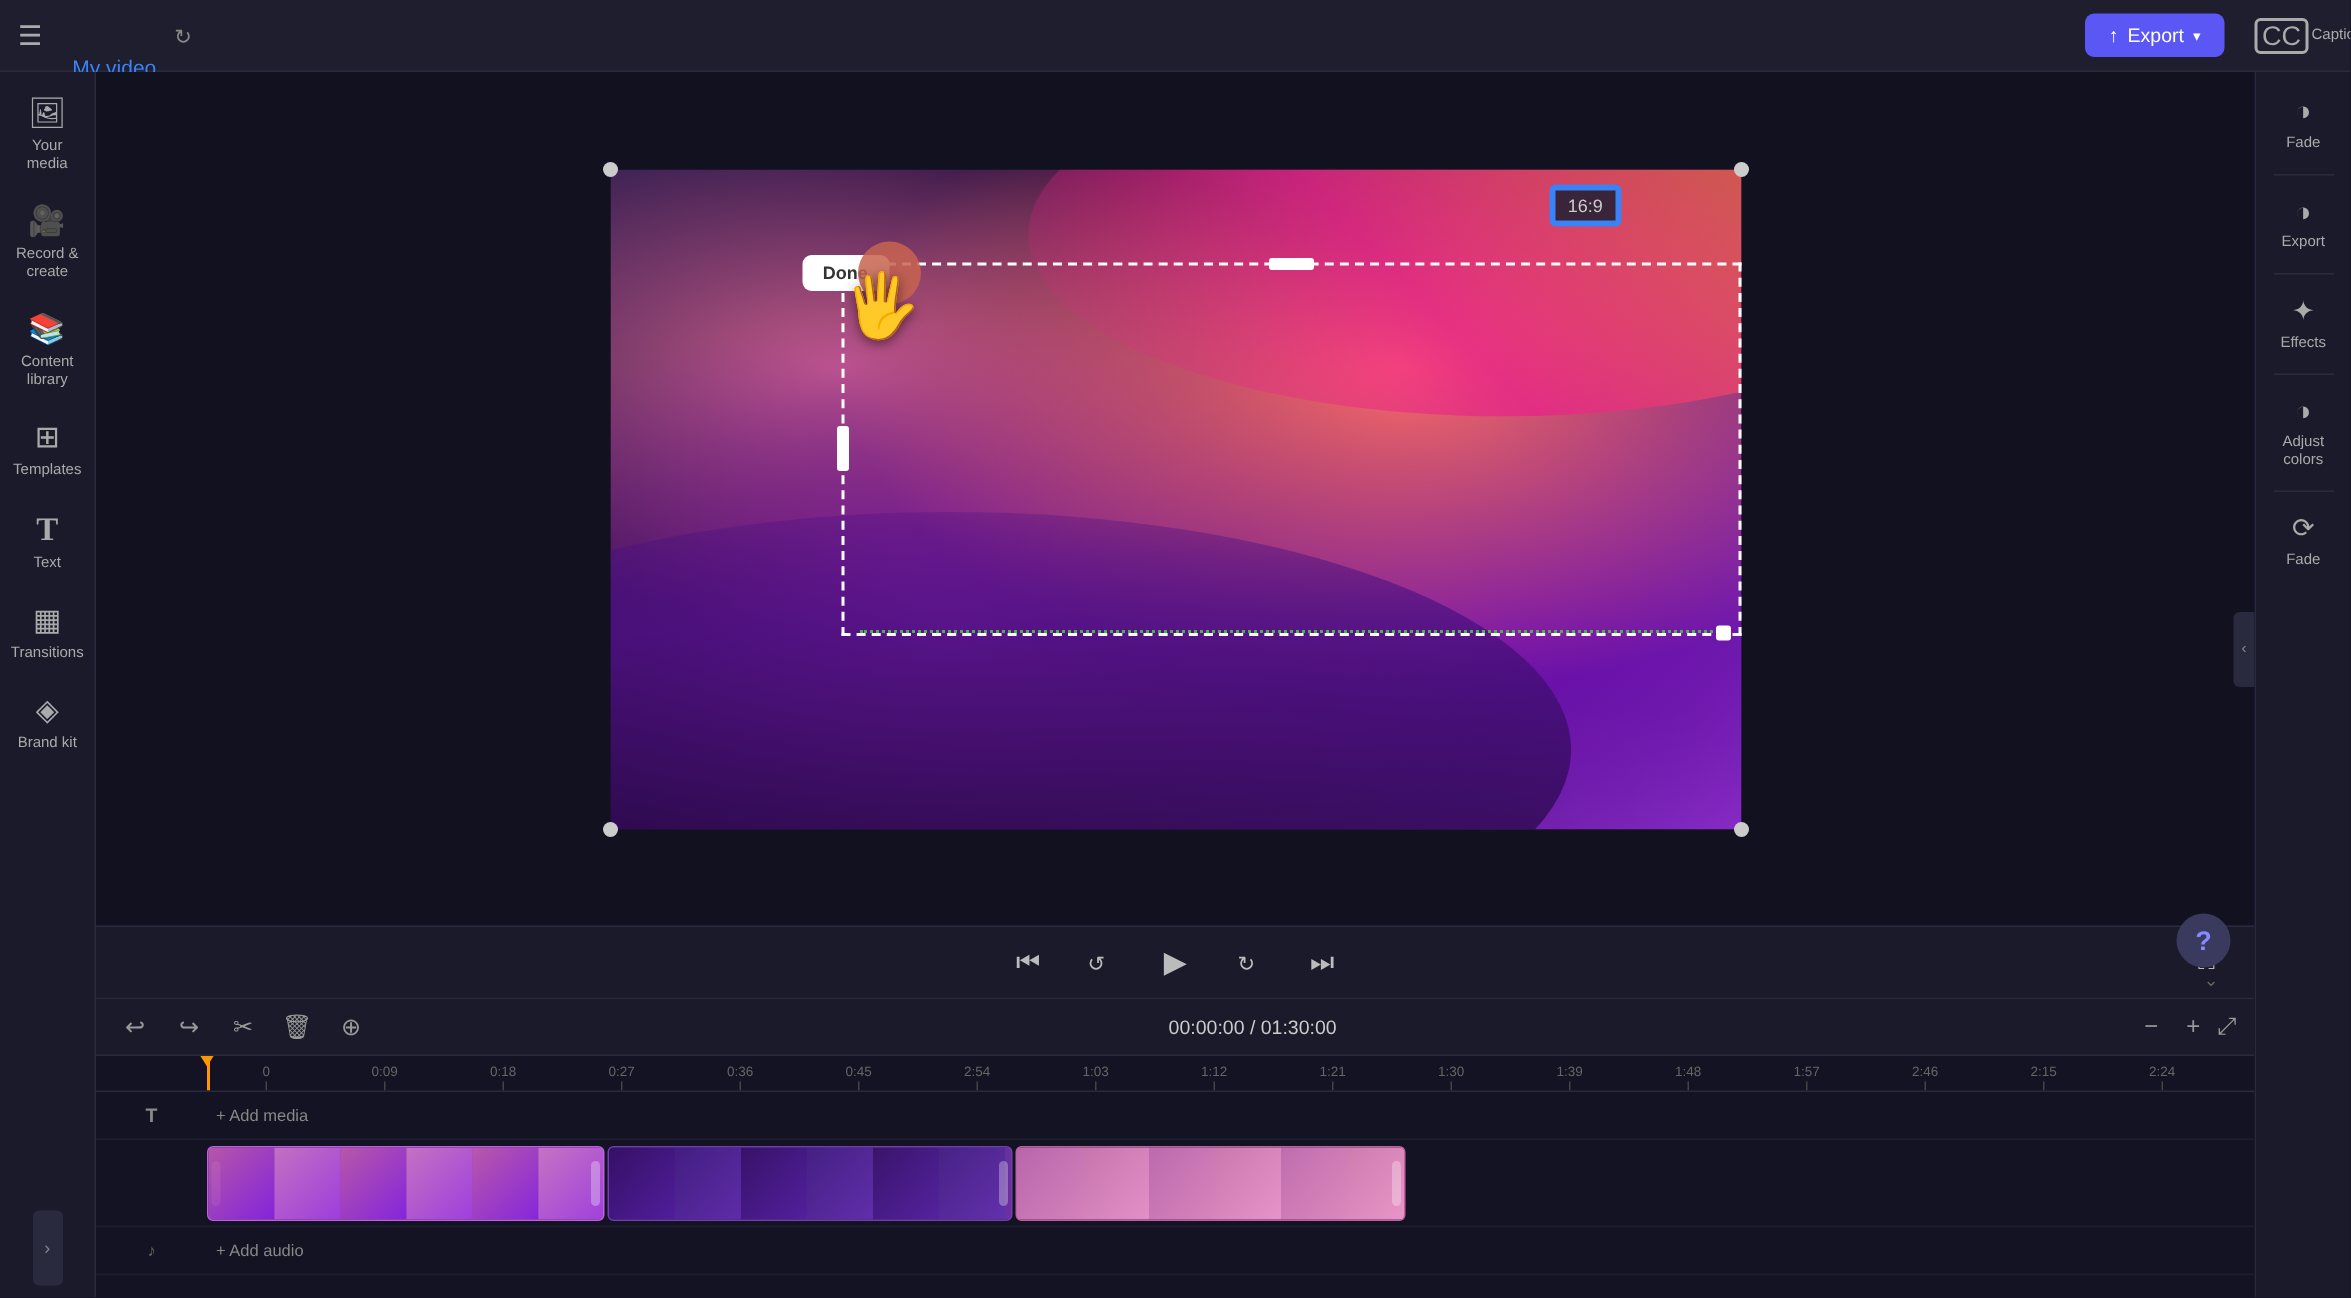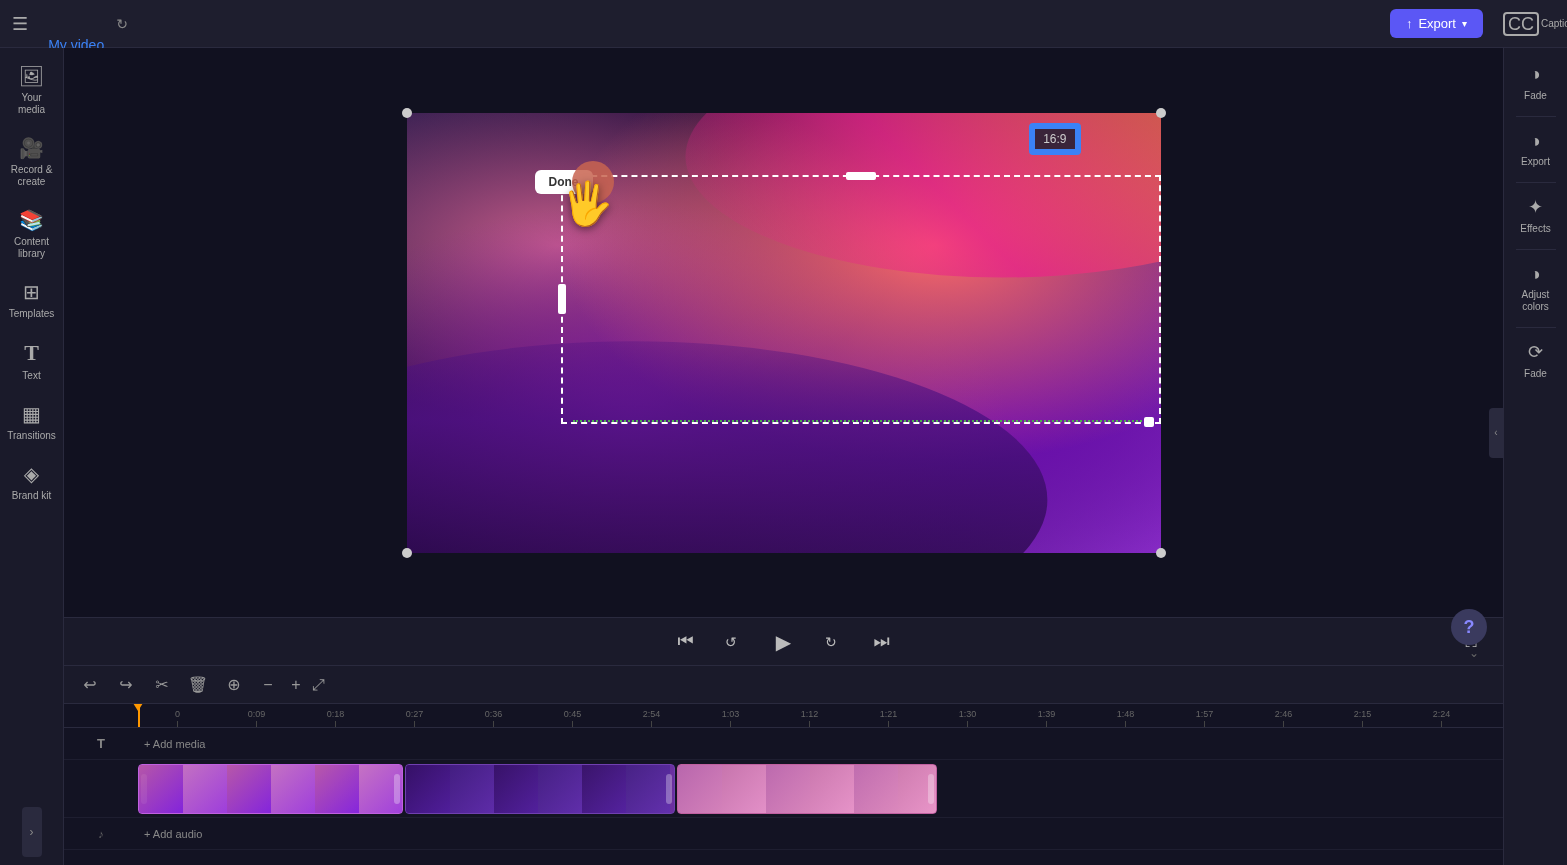--- a/index.html
+++ b/index.html
@@ -605,21 +605,21 @@
       background: #2a2a3e;
       margin: 2px 0;
     }
 
     
     .aspect-ratio-badge {
       position: absolute;
       top: 10px;
       right: 80px;
       background: rgba(30,30,50,0.85);
-      border: 6px solid #3b82f6;
+      border: 4px solid #3b82f6;
       border-radius: 4px;
       padding: 3px 8px;
       font-size: 12px;
       color: #ccc;
       z-index: 5;
     }
 
     
     .right-collapse {
       position: absolute;
@@ -776,20 +776,21 @@
     </div>
 
     <div class="timeline">
 
       <div class="timeline-toolbar">
         <button class="tt-btn">↩</button>
         <button class="tt-btn">↪</button>
         <button class="tt-btn">✂</button>
         <button class="tt-btn">🗑</button>
         <button class="tt-btn">⊕</button>
+        <div class="tt-time">00:00:00 / 01:30:00</div>
         <div class="tt-zoom">
           <button class="tt-zoom-btn">−</button>
           <button class="tt-zoom-btn">+</button>
           <button class="tt-expand-btn">⤢</button>
         </div>
       </div>
 
       <div class="timeline-ruler">
         <div class="playhead">
           <div class="playhead-triangle"></div>

